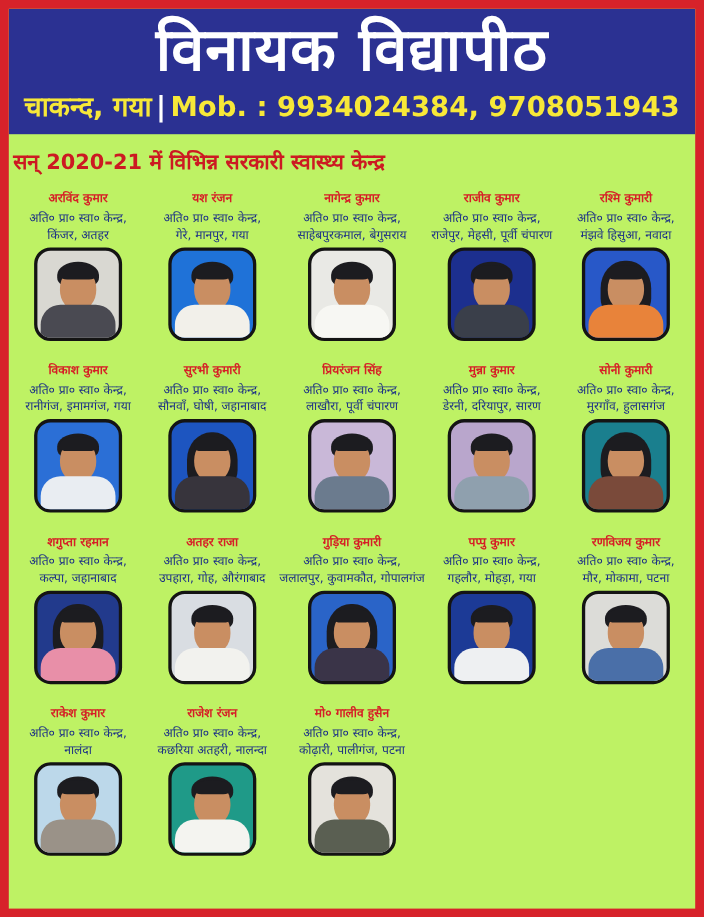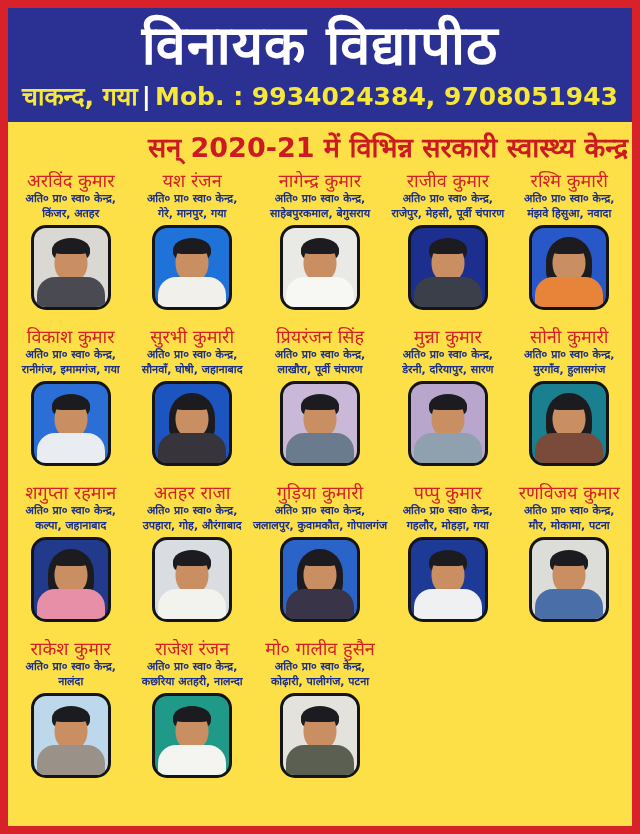--- a/index.html
+++ b/index.html
@@ -5,21 +5,21 @@
   html,body{margin:0;padding:0;}
   body{
     font-family:"DejaVu Sans","Liberation Sans",sans-serif;
     background:#666;
   }
   .poster{
     position:relative;
     width:640px;height:834px;
     box-sizing:border-box;
     border:8px solid #d7222a;
-    background:#fde047;
+    background:#bef264;
     overflow:hidden;
   }
   
   .header{
     background:#2b3192;
     height:114px;
     text-align:center;
     overflow:hidden;
   }
   .title{
@@ -31,52 +31,52 @@
   }
   .subtitle{
     color:#f7e838;
     font-size:25px;
     font-weight:800;
     line-height:26px;
   }
   .subtitle .pipe{color:#ffffff;font-weight:700;padding:0 4px;}
   
   .banner{
-    text-align:right;
+    text-align:left;
     color:#cc1a22;
     font-weight:800;
-    font-size:27px;
+    font-size:19px;
     line-height:34px;
-    padding:9px 4px 3px 4px;
+    padding:9px 16px 3px 4px;
   }
   
   .grid{
     display:grid;
     grid-template-columns:repeat(5,1fr);
     padding:2px 2px 0 2px;
     row-gap:4px;
   }
   .cell{
     display:flex;
     flex-direction:column;
     align-items:center;
     text-align:center;
     height:152px;
     overflow:visible;
   }
   .s-name{
     color:#d61f26;
-    font-weight:400;
-    font-size:18px;
+    font-weight:700;
+    font-size:11px;
     line-height:22px;
     white-space:nowrap;
   }
   .s-d1,.s-d2{
     color:#1b2f86;
-    font-weight:700;
+    font-weight:400;
     font-size:11px;
     line-height:14.5px;
     white-space:nowrap;
   }
   
   .photo{
     margin-top:4px;
     width:80px;height:85px;
     box-sizing:border-box;
     border:3px solid #141414;

